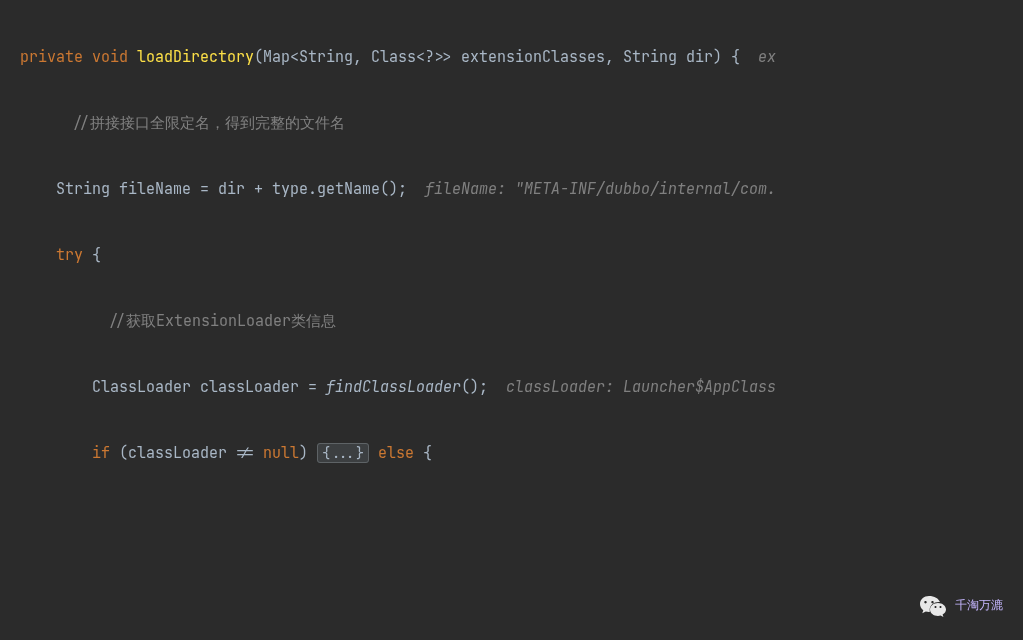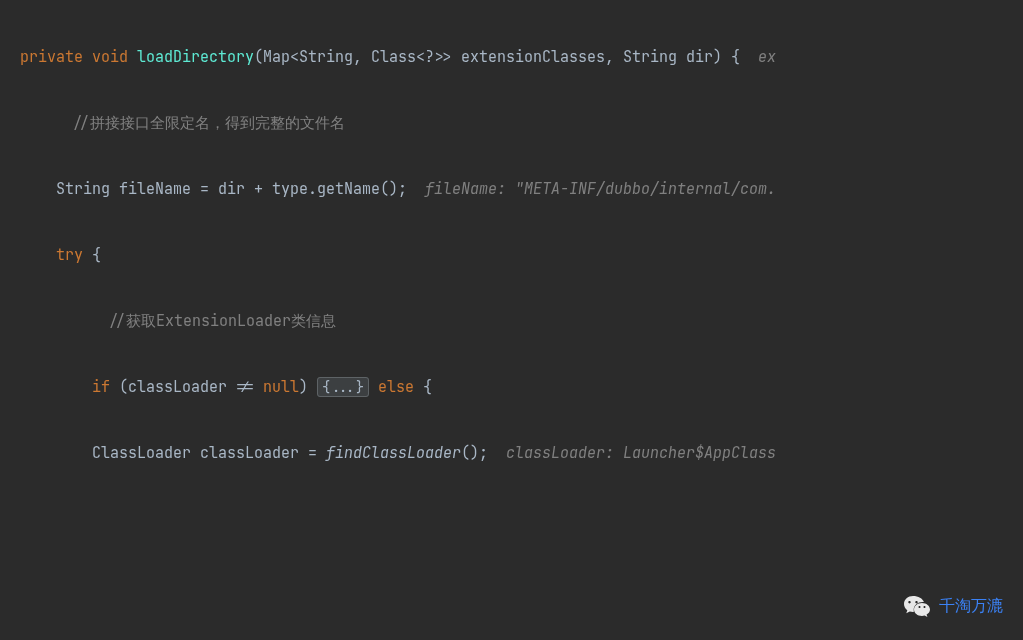--- a/index.html
+++ b/index.html
@@ -17,60 +17,60 @@
   .code-area {
     padding-left: 20px;
     padding-top: 8px;
     white-space: pre;
   }
   .line {
     display: block;
     height: 33px;
   }
   .kw { color: #cc7832; text-align: right; }
-  .method-decl { color: #5eead4; }
+  .method-decl { color: #fde047; }
   .comment { color: #808080; margin-left: 16px; }
   .comment-italic { color: #808080; font-style: italic; }
   .static-call { font-style: italic; color: #a9b7c6; }
   .folded {
     background: #3c3f41;
     border: 1px solid #5e6366;
     border-radius: 3px;
     padding: 0 4px;
     color: #a9b7c6;
     font-size: 14px;
   }
   .watermark {
     position: absolute;
     bottom: 18px;
     right: 20px;
     display: flex;
     align-items: center;
     gap: 8px;
-    color: #3b82f6;
+    color: #c4b5fd;
     font-family: "Microsoft YaHei", sans-serif;
-    font-size: 16px;
+    font-size: 12px;
   }
   .watermark-icon {
     width: 28px;
     height: 24px;
     fill: #e8e8e8;
   }
 </style>
 </head>
 <body>
 
 <div class="code-area">
 <span class="line"><span class="kw">private void</span><span class="method-decl"> loadDirectory</span><span>(Map&lt;String, Class&lt;?&gt;&gt; extensionClasses, String dir) {  </span><span class="comment-italic">ex</span></span>
 <span class="line">    <span class="comment">//拼接接口全限定名，得到完整的文件名</span></span>
 <span class="line">    <span>String fileName = dir + </span><span>type</span><span>.getName();  </span><span class="comment-italic">fileName: "META-INF/dubbo/internal/com.</span></span>
 <span class="line">    <span class="kw">try</span><span> {</span></span>
 <span class="line">        <span class="comment">//获取ExtensionLoader类信息</span></span>
+<span class="line">        <span>ClassLoader classLoader = </span><span class="static-call">findClassLoader</span><span>();  </span><span class="comment-italic">classLoader: Launcher$AppClass</span></span>
 <span class="line">        <span class="kw">if</span><span> (classLoader != </span><span class="kw">null</span><span>) </span><span class="folded">{...}</span><span class="kw"> else</span><span> {</span></span>
-<span class="line">        <span>ClassLoader classLoader = </span><span class="static-call">findClassLoader</span><span>();  </span><span class="comment-italic">classLoader: Launcher$AppClass</span></span>
 <span class="line">        </span>
 
 
 
 
 
 
 
 
 

